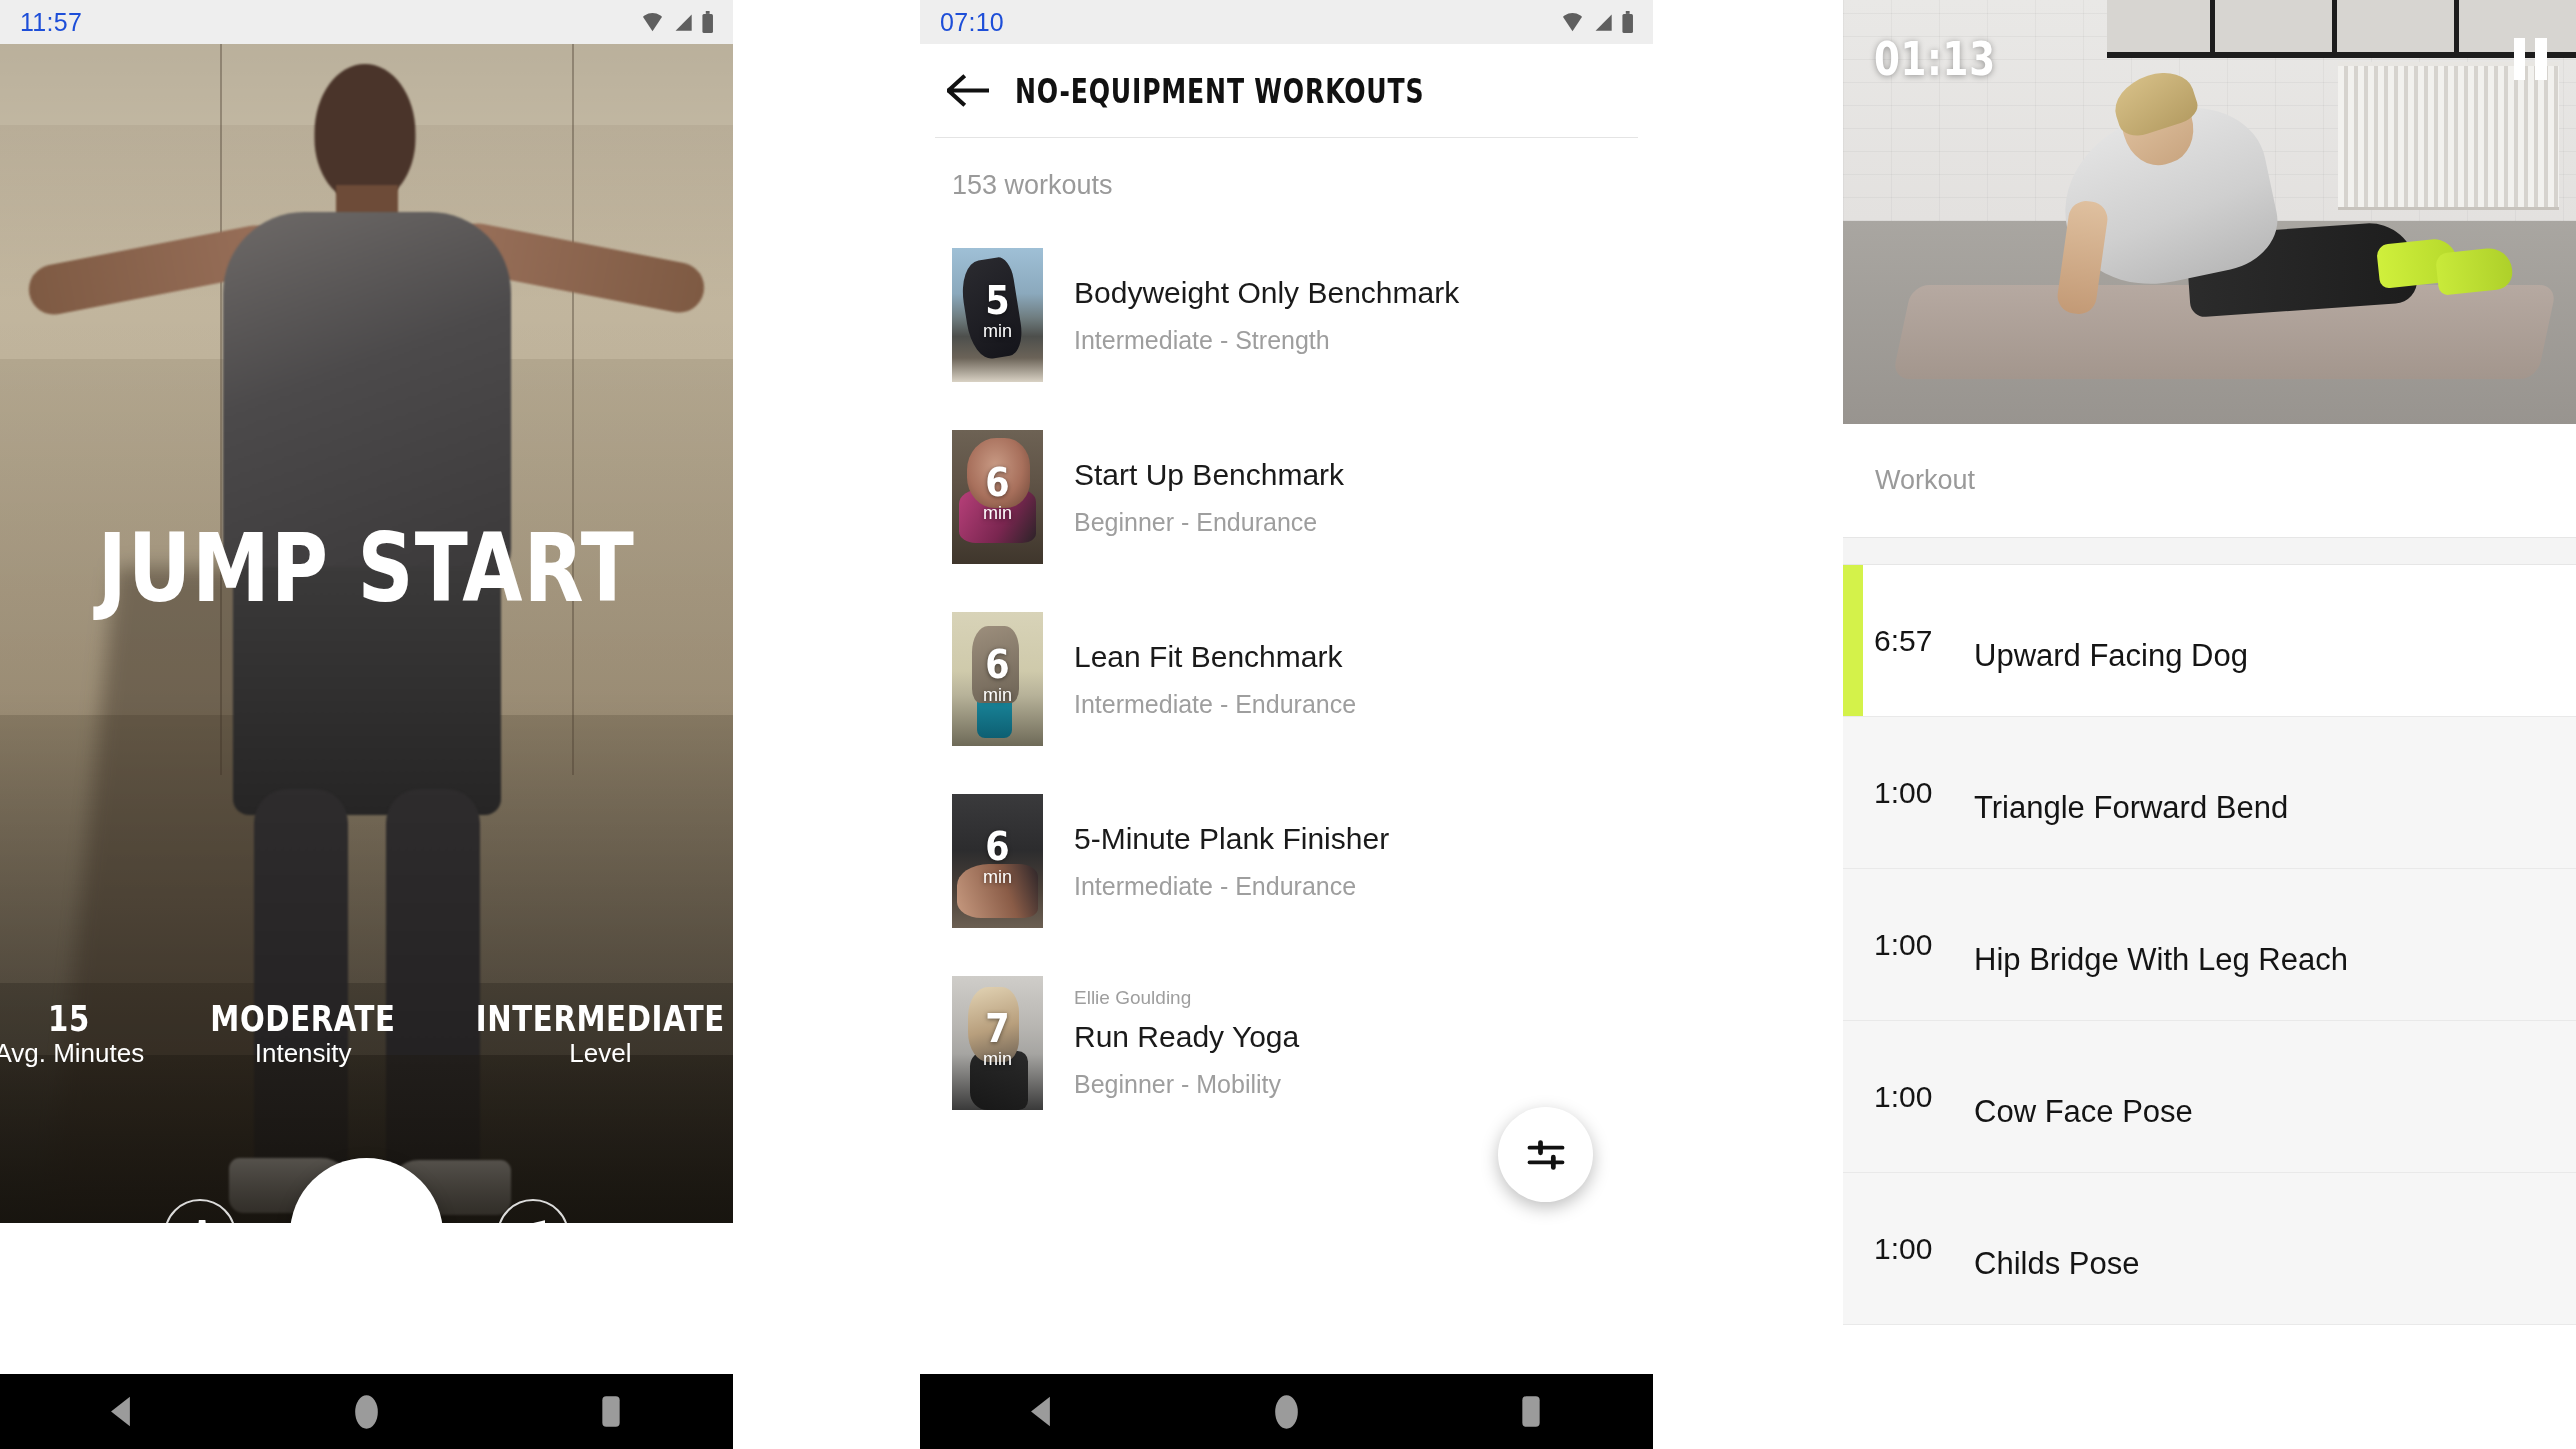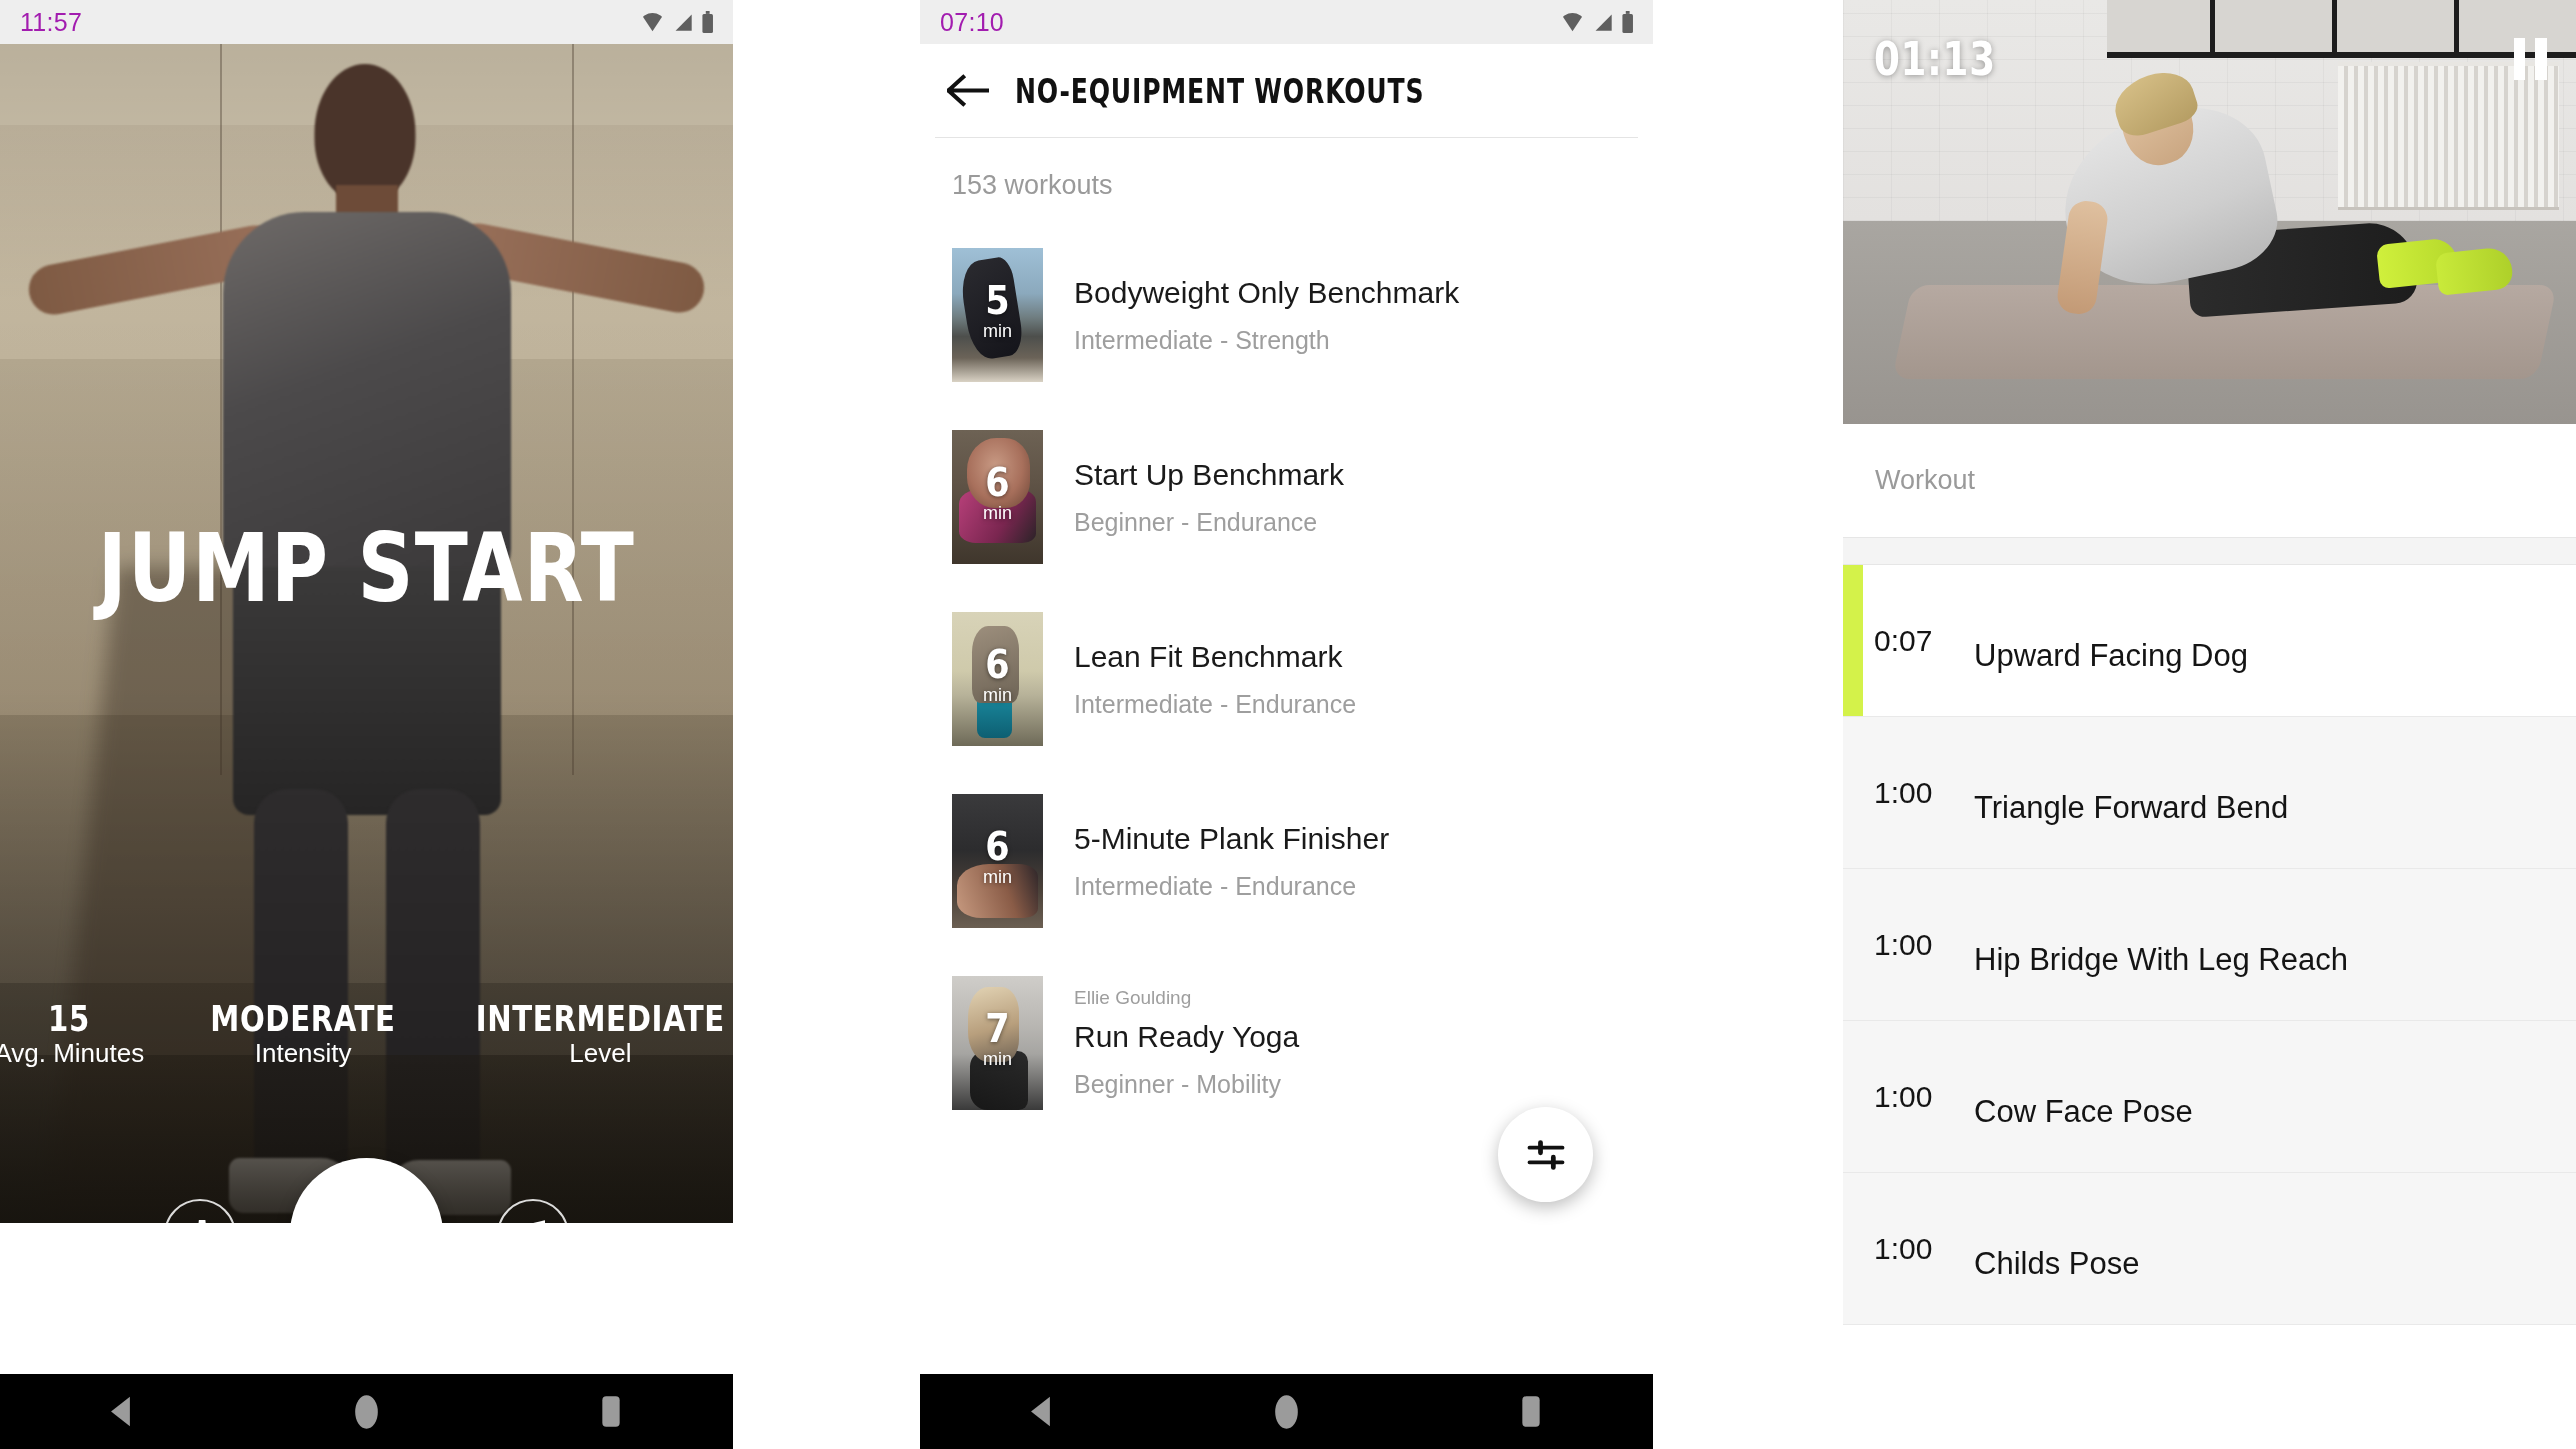--- a/index.html
+++ b/index.html
@@ -10,21 +10,21 @@
 
   
   .panel{ position:absolute; top:0; background:#fff; overflow:hidden; }
   #panel-overview{ left:0;    width:733px; height:1449px; }
   #panel-list{     left:920px; width:733px; height:1449px; }
   #panel-player{   left:1843px; width:733px; height:1449px; }
 
   
   .statusbar{ height:44px; background:#eeeeee; display:flex; align-items:center;
               justify-content:space-between; padding:0 19px 0 20px; }
-  .sb-clock{ font-size:25px; color:#a21caf; letter-spacing:0.3px; line-height:1; }
+  .sb-clock{ font-size:25px; color:#1d4ed8; letter-spacing:0.3px; line-height:1; }
   .sb-icons{ display:flex; align-items:center; gap:7.4px; }
   .sb-wifi{ width:23px; height:23px; }
   .sb-sig{  width:21.5px; height:21.5px; }
   .sb-bat{  width:13.4px; height:23px; }
 
   
   .appbar{ height:93px; display:flex; align-items:center; padding:0 29.5px 0 24px; background:#fff; }
   .appbar .back{ width:48px; height:48px; display:flex; align-items:center; justify-content:center; cursor:pointer; }
   .appbar .title{ font-family:"Liberation Sans Narrow","DejaVu Sans Condensed","Liberation Sans",sans-serif;
                   font-weight:bold; font-size:34px; letter-spacing:1px; color:#111;
@@ -465,21 +465,21 @@
     </div>
 
     <div class="p-section">
       <span>Workout</span>
     </div>
     <div class="p-gapbar"></div>
 
     <div>
       <div class="erow active">
         <div class="accent" style="background: rgb(212, 242, 74);"></div>
-        <div class="t">0:07</div>
+        <div class="t">6:57</div>
         <div class="n">Upward Facing Dog</div>
       </div>
       <div class="erow">
         <div class="accent"></div>
         <div class="t">1:00</div>
         <div class="n">Triangle Forward Bend</div>
       </div>
       <div class="erow">
         <div class="accent"></div>
         <div class="t">1:00</div>

